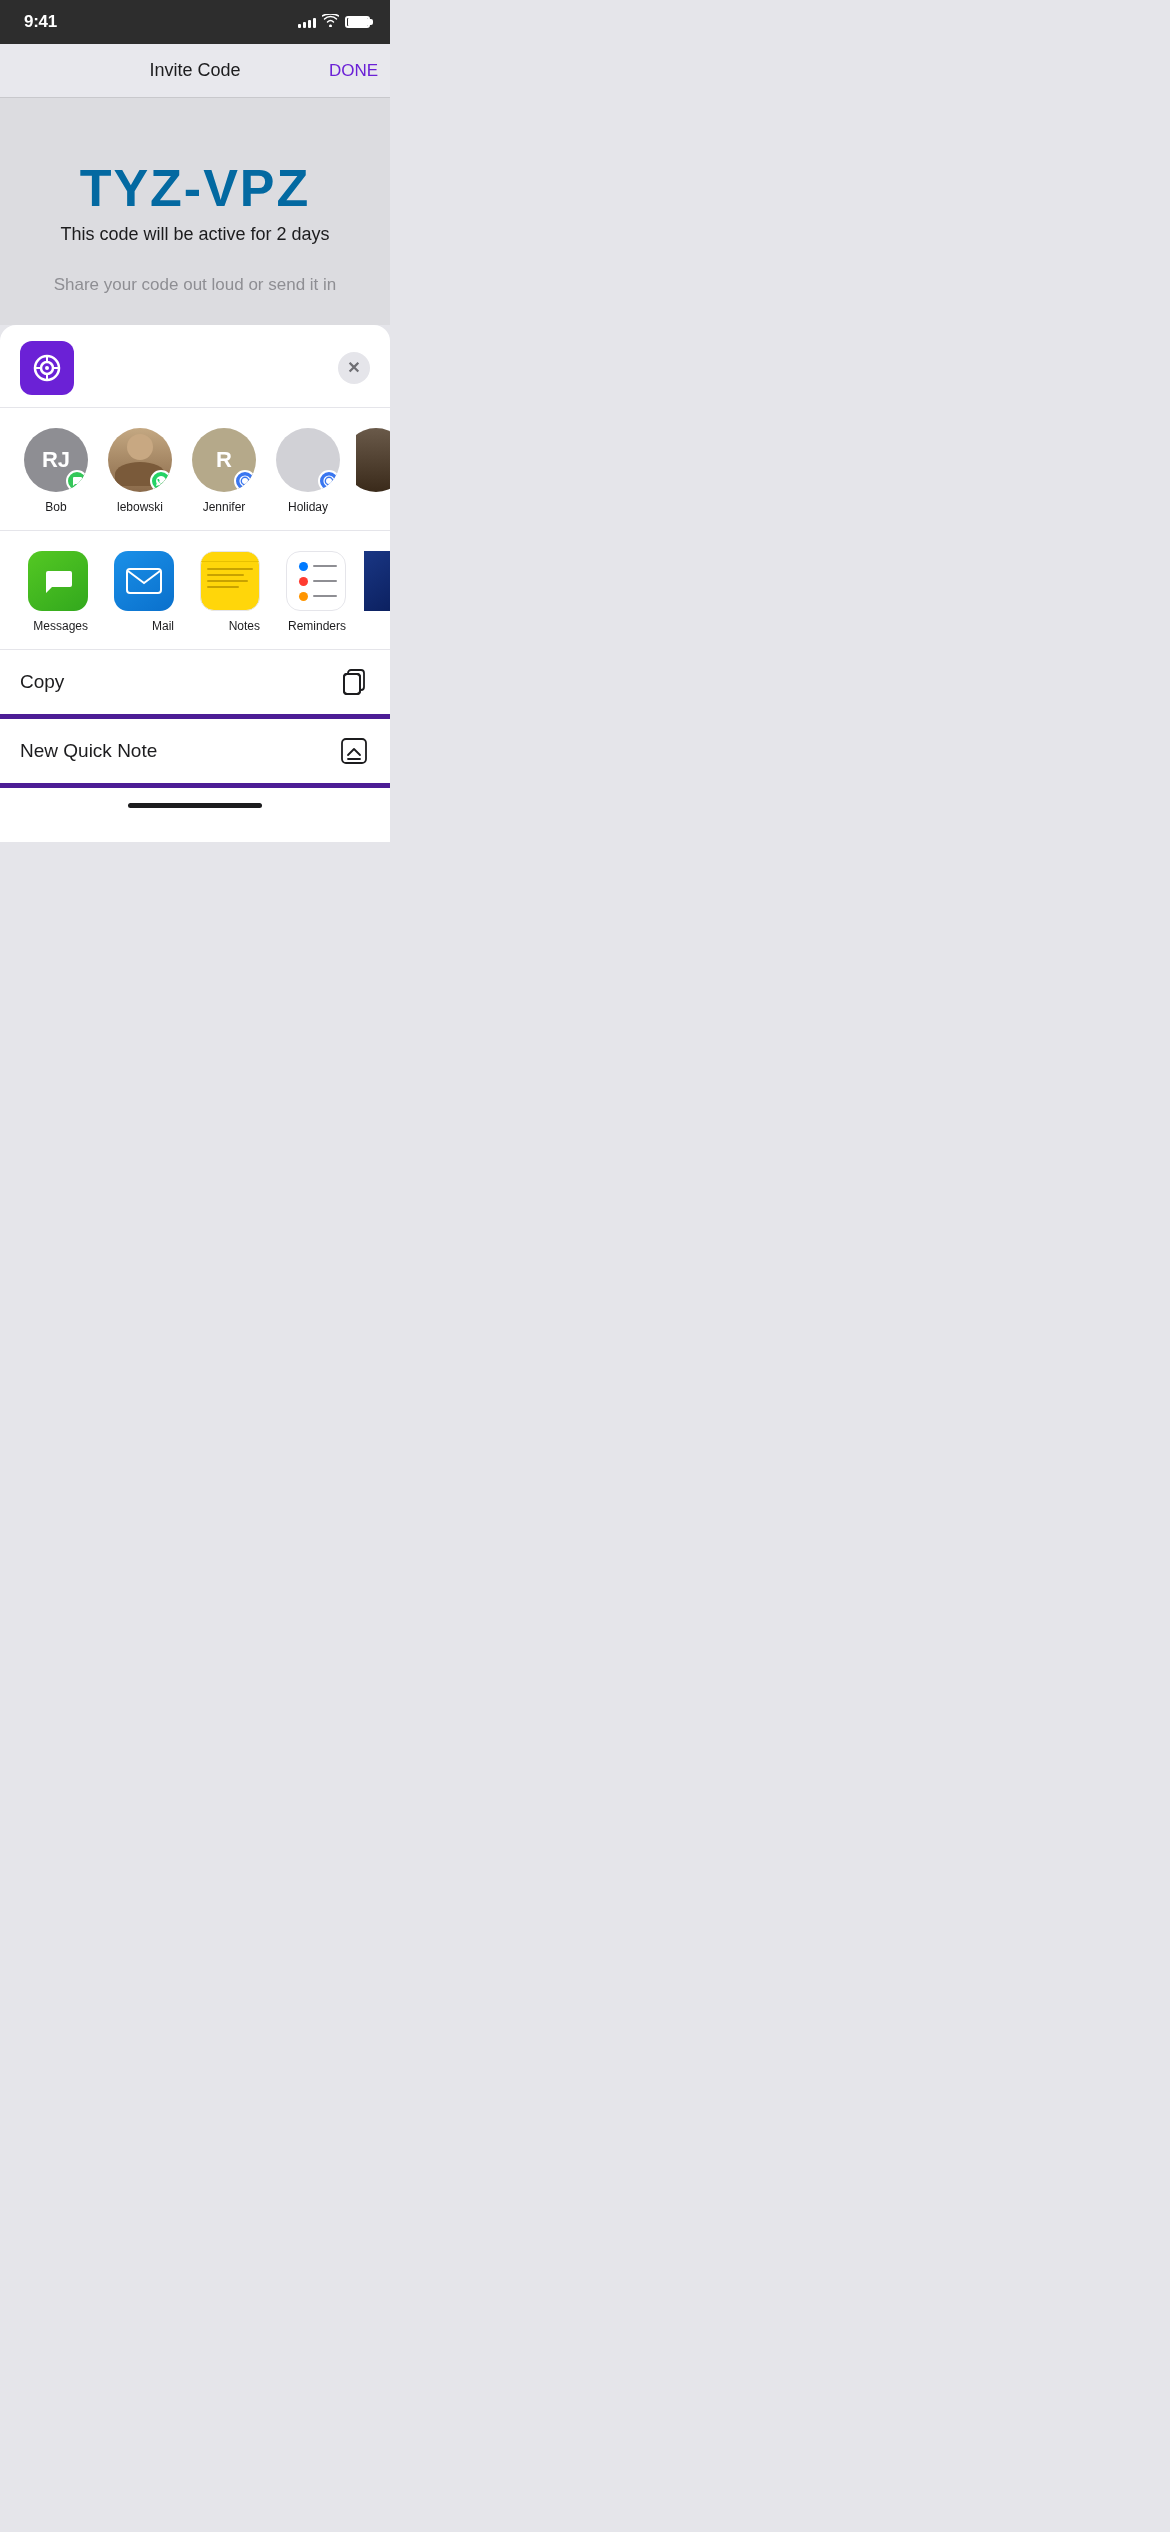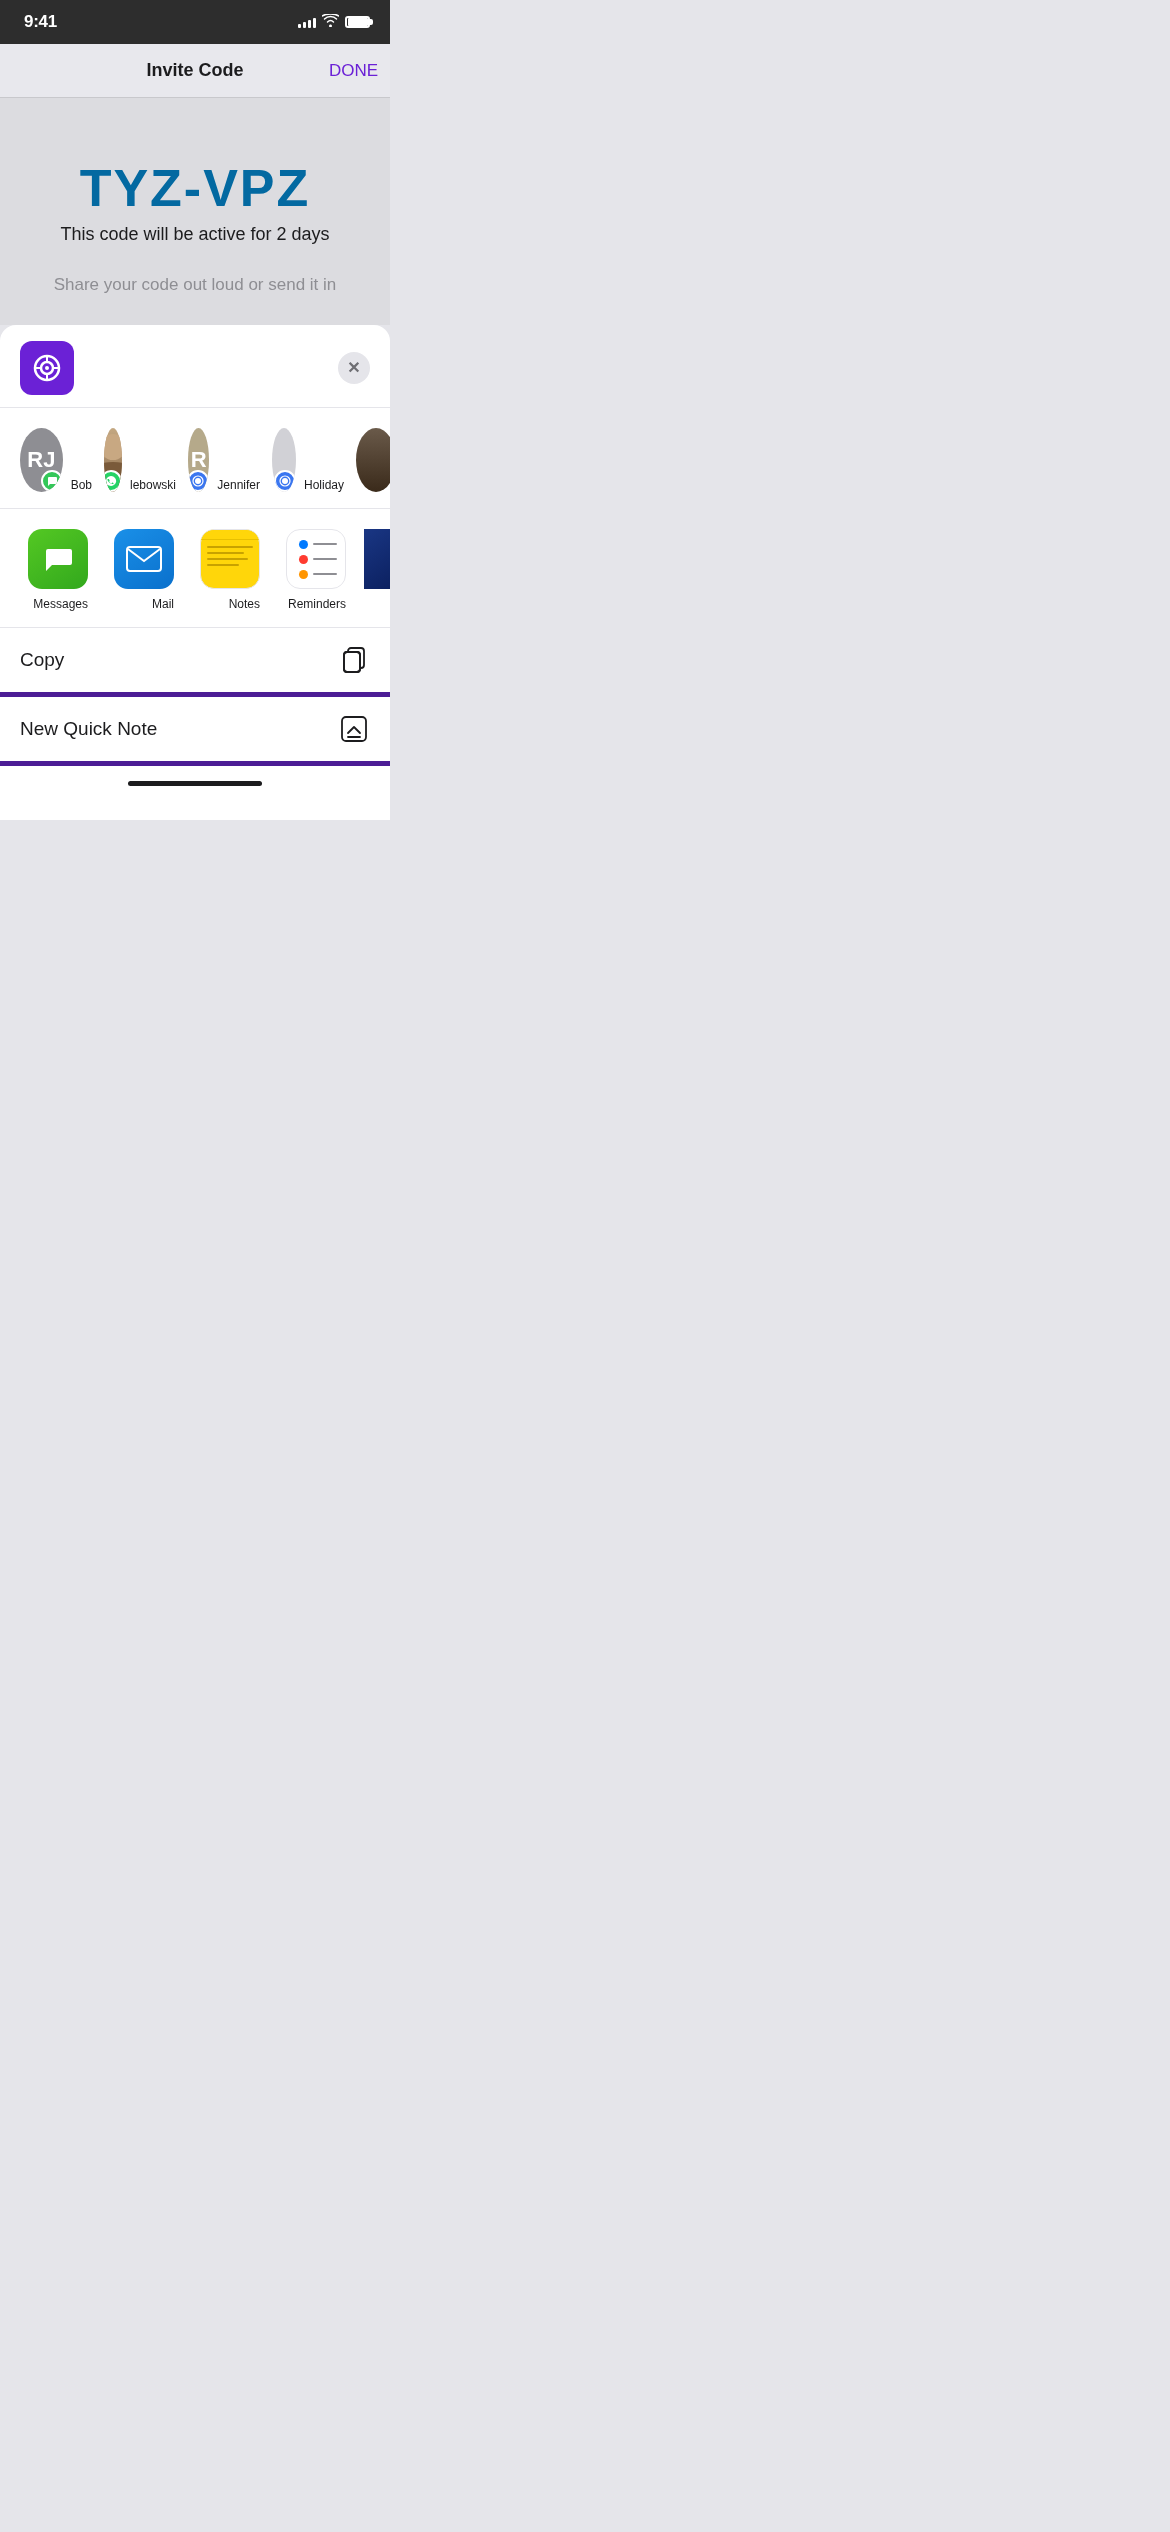--- a/index.html
+++ b/index.html
@@ -89,21 +89,21 @@
       padding: 16px 24px 16px;
       display: flex;
       align-items: center;
       justify-content: center;
       position: relative;
       border-bottom: 1px solid #c8c8cc;
     }
 
     .nav-title {
       font-size: 18px;
-      font-weight: 700;
+      font-weight: 400;
       color: #1c1c1e;
     }
 
     .nav-done {
       position: absolute;
       right: 12px;
       font-size: 17px;
       font-weight: 400;
       color: #6b21d6;
     }
@@ -201,22 +201,22 @@
       padding-left: 20px;
       padding-right: 20px;
       scrollbar-width: none;
       border-bottom: 1px solid #e5e5ea;
     }
 
     .contacts-row::-webkit-scrollbar { display: none; }
 
     .contact-item {
       display: flex;
-      flex-direction: row;
-      align-items: flex-end;
+      flex-direction: column;
+      align-items: center;
       gap: 8px;
       min-width: 72px;
       cursor: pointer;
     }
 
     .contact-avatar {
       width: 64px;
       height: 64px;
       border-radius: 50%;
       position: relative;

